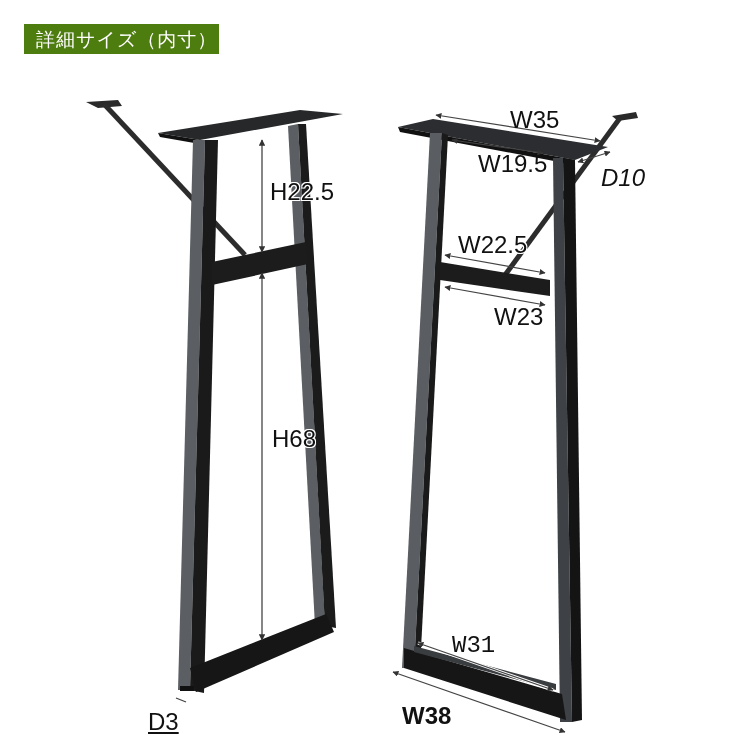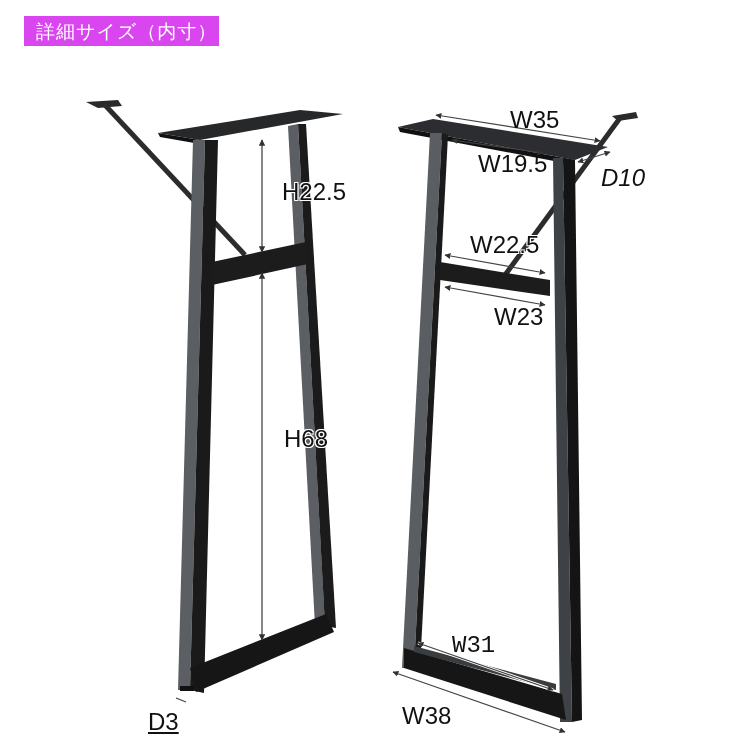--- a/index.html
+++ b/index.html
@@ -1,24 +1,24 @@
 <!DOCTYPE html>
 <html><head>
 <meta charset="utf-8">
 <style>
   html, body { margin: 0; padding: 0; background: #ffffff; }
   body { width: 750px; height: 750px; position: relative; overflow: hidden;
          font-family: "Liberation Sans", sans-serif; }
-  .title-badge { position: absolute; left: 24px; top: 16px; width: 195px; height: 30px;
-                 background: #d946ef; color: #ffffff; font-size: 19px; line-height: 30px;
+  .title-badge { position: absolute; left: 24px; top: 24px; width: 195px; height: 30px;
+                 background: #4d7c0f; color: #ffffff; font-size: 19px; line-height: 30px;
                  padding-left: 12px; box-sizing: border-box; letter-spacing: 1px;
                  font-family: "DejaVu Sans", sans-serif; }
   svg { position: absolute; left: 0; top: 0; }
   .dim-label { position: absolute; font-size: 24px; color: #111; line-height: 1; }
-  .dim-label.outline { text-shadow: -1px -1px 0 #fff, 1px -1px 0 #fff, -1px 1px 0 #fff, 1px 1px 0 #fff; margin-left: 12px; }
+  .dim-label.outline { text-shadow: -1px -1px 0 #fff, 1px -1px 0 #fff, -1px 1px 0 #fff, 1px 1px 0 #fff; }
 </style>
 </head>
 <body>
 
 <div class="title-badge">詳細サイズ（内寸）</div>
 
 <svg width="750" height="750" viewBox="0 0 750 750">
   <defs>
     <marker id="arr" viewBox="0 0 10 10" refX="9" refY="5" markerWidth="5" markerHeight="5" orient="auto-start-reverse">
       <path d="M0,0 L10,5 L0,10 z" fill="#333"></path>
@@ -85,13 +85,13 @@
 <div class="dim-label outline" style="left:270px; top:180px;">H22.5</div>
 <div class="dim-label outline" style="left:272px; top:427px;">H68</div>
 <div class="dim-label" style="left:148px; top:710px;text-decoration:underline;">D3</div>
 
 <div class="dim-label" style="left:510px; top:108px;">W35</div>
 <div class="dim-label" style="left:462px; top:152px;margin-left:16px;">W19.5</div>
 <div class="dim-label" style="left:601px; top:166px;font-style:italic;">D10</div>
 <div class="dim-label outline" style="left:458px; top:233px;">W22.5</div>
 <div class="dim-label" style="left:494px; top:305px;">W23</div>
 <div class="dim-label" style="left:452px; top:634px;font-family:Liberation Mono, monospace;">W31</div>
-<div class="dim-label" style="left:402px; top:704px;">W38</div>
+<div class="dim-label" style="left:402px; top:704px;font-weight:bold;">W38</div>
 
 </body></html>

